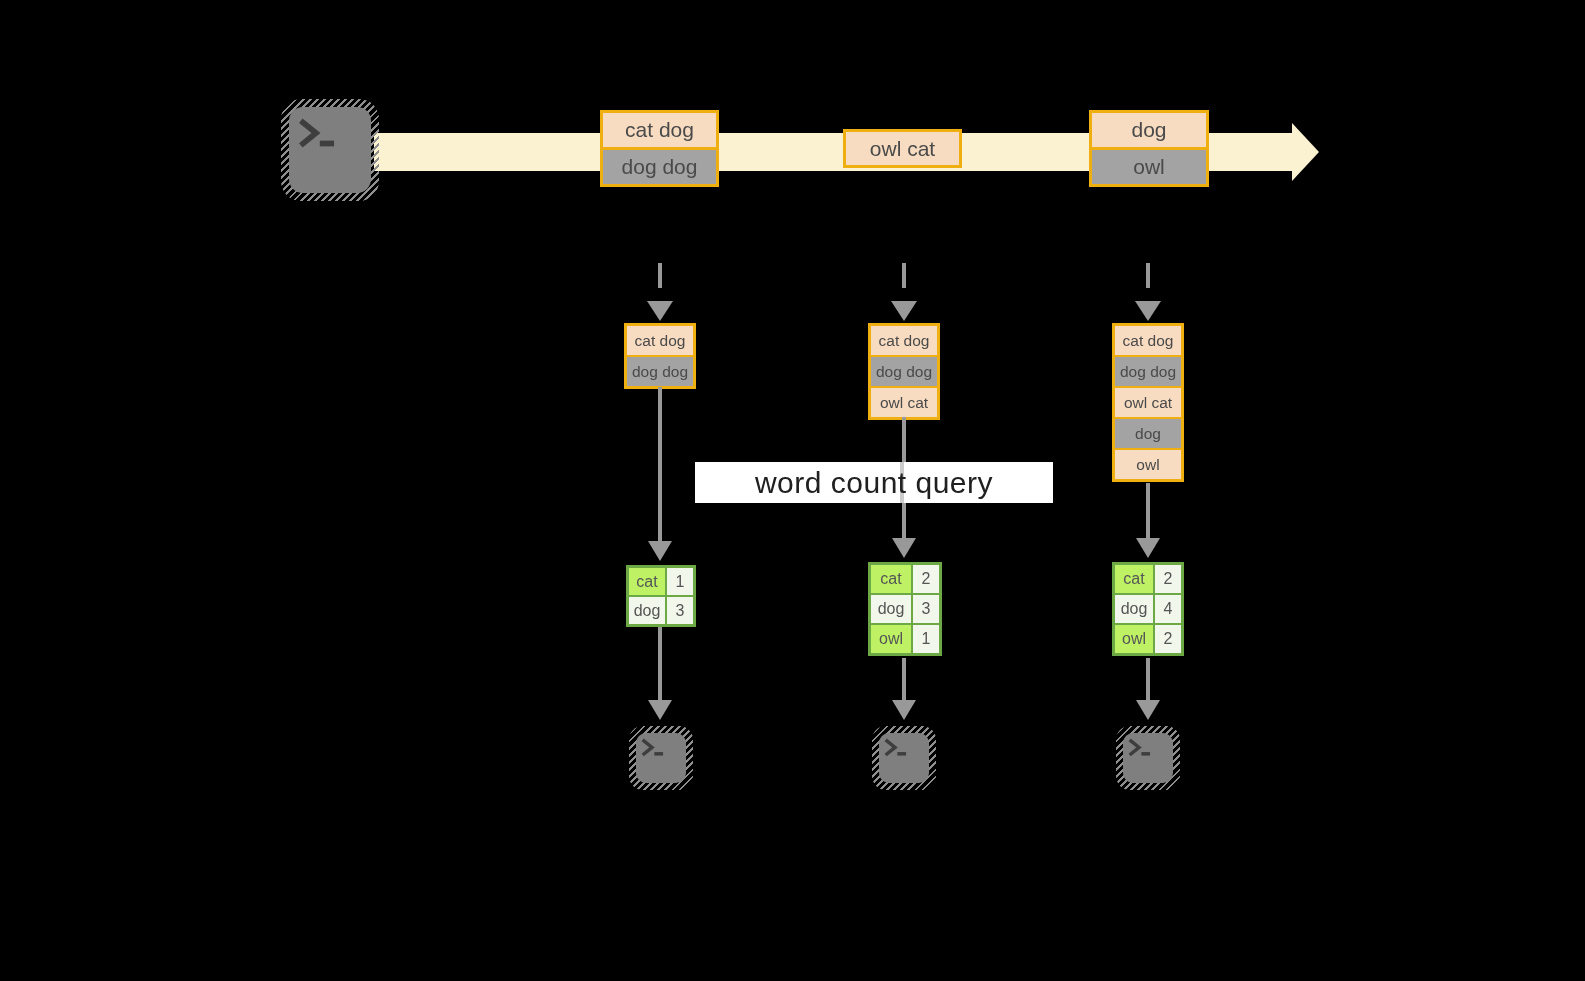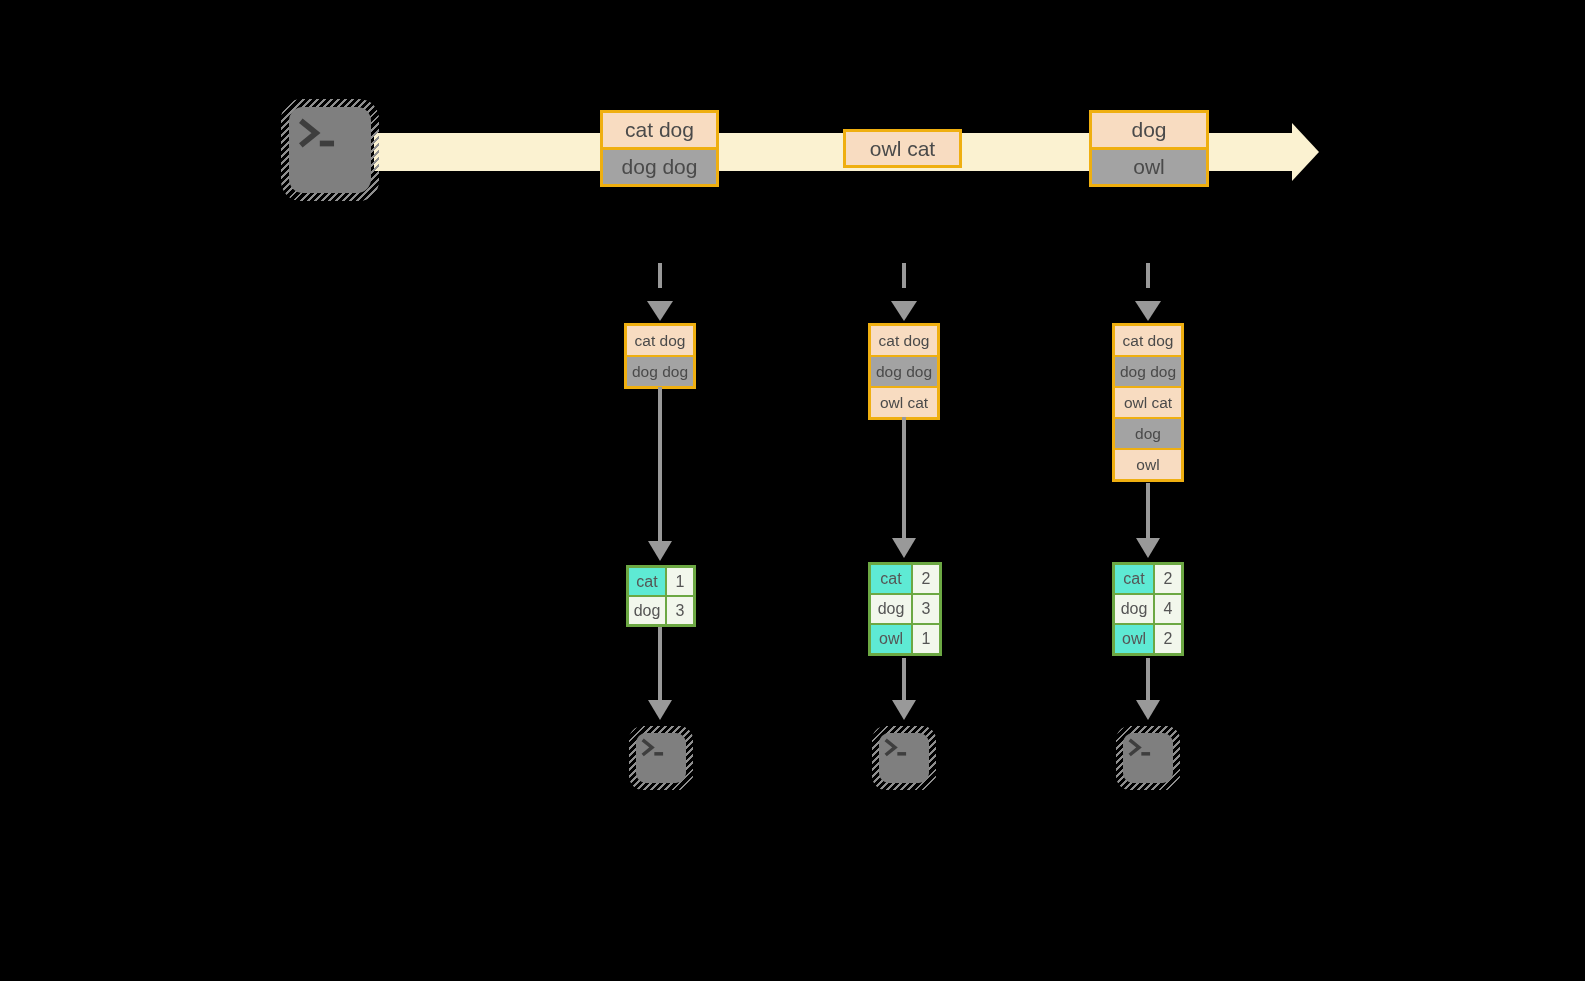--- a/index.html
+++ b/index.html
@@ -33,21 +33,21 @@
   .light{background:#a3a3a3;}
   
   .stack{position:absolute;box-sizing:border-box;border:3px solid #EFAF10;background:#EFAF10;
        display:flex;flex-direction:column;gap:2px;width:72px;}
   .stack .srow{height:29px;display:flex;align-items:center;justify-content:center;
        font-size:15.5px;color:#4a4a4a;}
   
   .gtable{position:absolute;box-sizing:border-box;border:3px solid #6CA843;background:#6CA843;
        display:grid;grid-template-columns:1fr 26px;gap:2px;}
   .gcell{display:flex;align-items:center;justify-content:center;font-size:16px;color:#555555;}
-  .r1{background:#5eead4;} .r2{background:#F2F7EC;}
+  .r1{background:#bef264;} .r2{background:#F2F7EC;}
   .rowh27 .gcell{height:27px;} .rowh28 .gcell{height:28px;}
   
   .vline{position:absolute;width:4px;background:#999999;}
   .vhead{position:absolute;width:24px;height:20px;background:#999999;
        clip-path:polygon(0 0,100% 0,50% 100%);}
   .darrow{position:absolute;width:26px;height:60px;}
   .darrow .dash{position:absolute;left:11px;top:0;width:4px;height:25px;background:#999999;}
   .darrow .dhead{position:absolute;left:0;top:38px;width:26px;height:20px;background:#999999;
        clip-path:polygon(0 0,100% 0,50% 100%);}
   
@@ -116,20 +116,24 @@
     <div class="srow dark">owl</div>
   </div>
 
   <div class="vline" style="left:658px;top:387px;height:154px;"></div>
   <div class="vhead" style="left:648px;top:541px;"></div>
   <div class="vline" style="left:902px;top:417px;height:121px;"></div>
   <div class="vhead" style="left:892px;top:538px;"></div>
   <div class="vline" style="left:1146px;top:483px;height:55px;"></div>
   <div class="vhead" style="left:1136px;top:538px;"></div>
 
+  <div class="qlabel">
+    <div class="crossline"></div>
+    <span>word count query</span>
+  </div>
 
   <div class="gtable rowh27" style="left:626px;top:565px;width:70px;">
     <div class="gcell r1">cat</div>
     <div class="gcell r2">1</div>
     <div class="gcell r2">dog</div>
     <div class="gcell r2">3</div>
   </div>
   <div class="gtable rowh28" style="left:868px;top:562px;width:74px;">
     <div class="gcell r1">cat</div>
     <div class="gcell r2">2</div>

